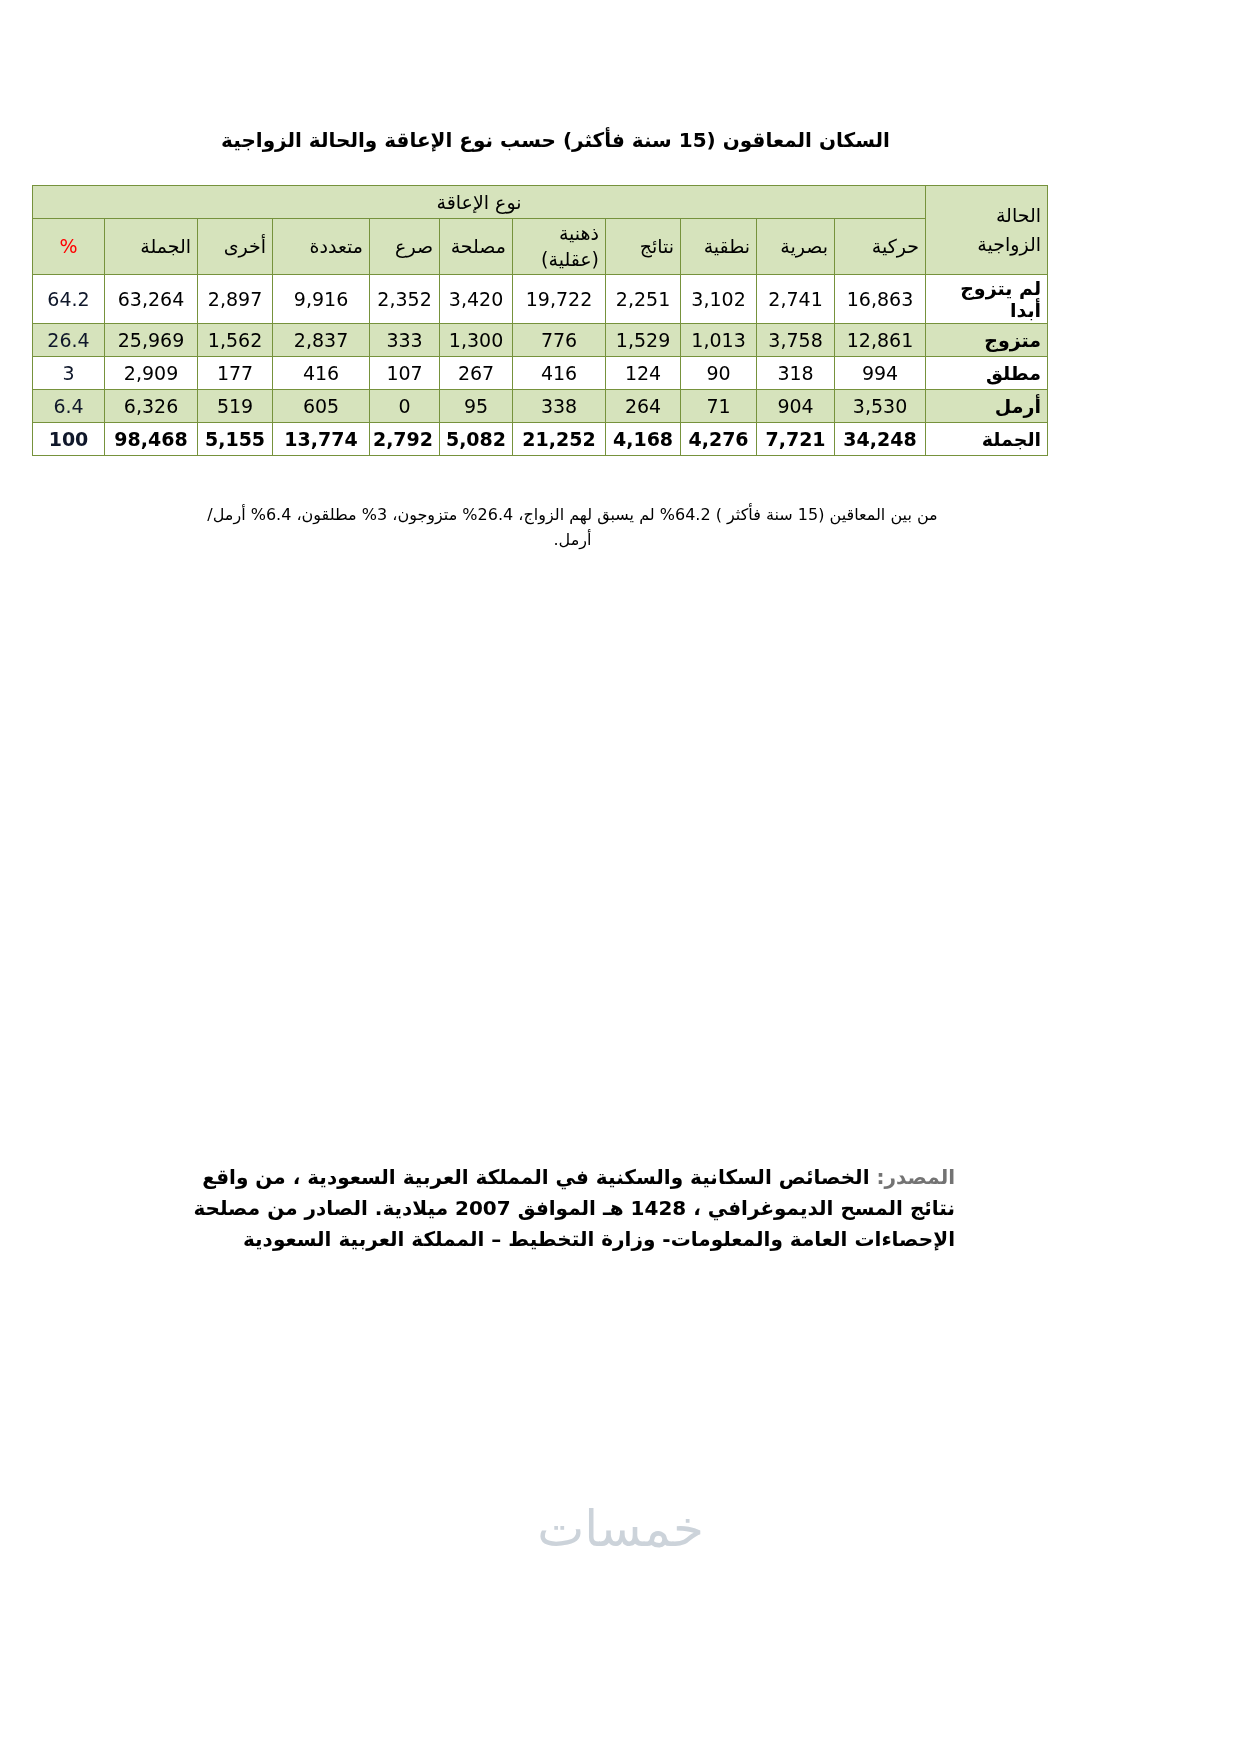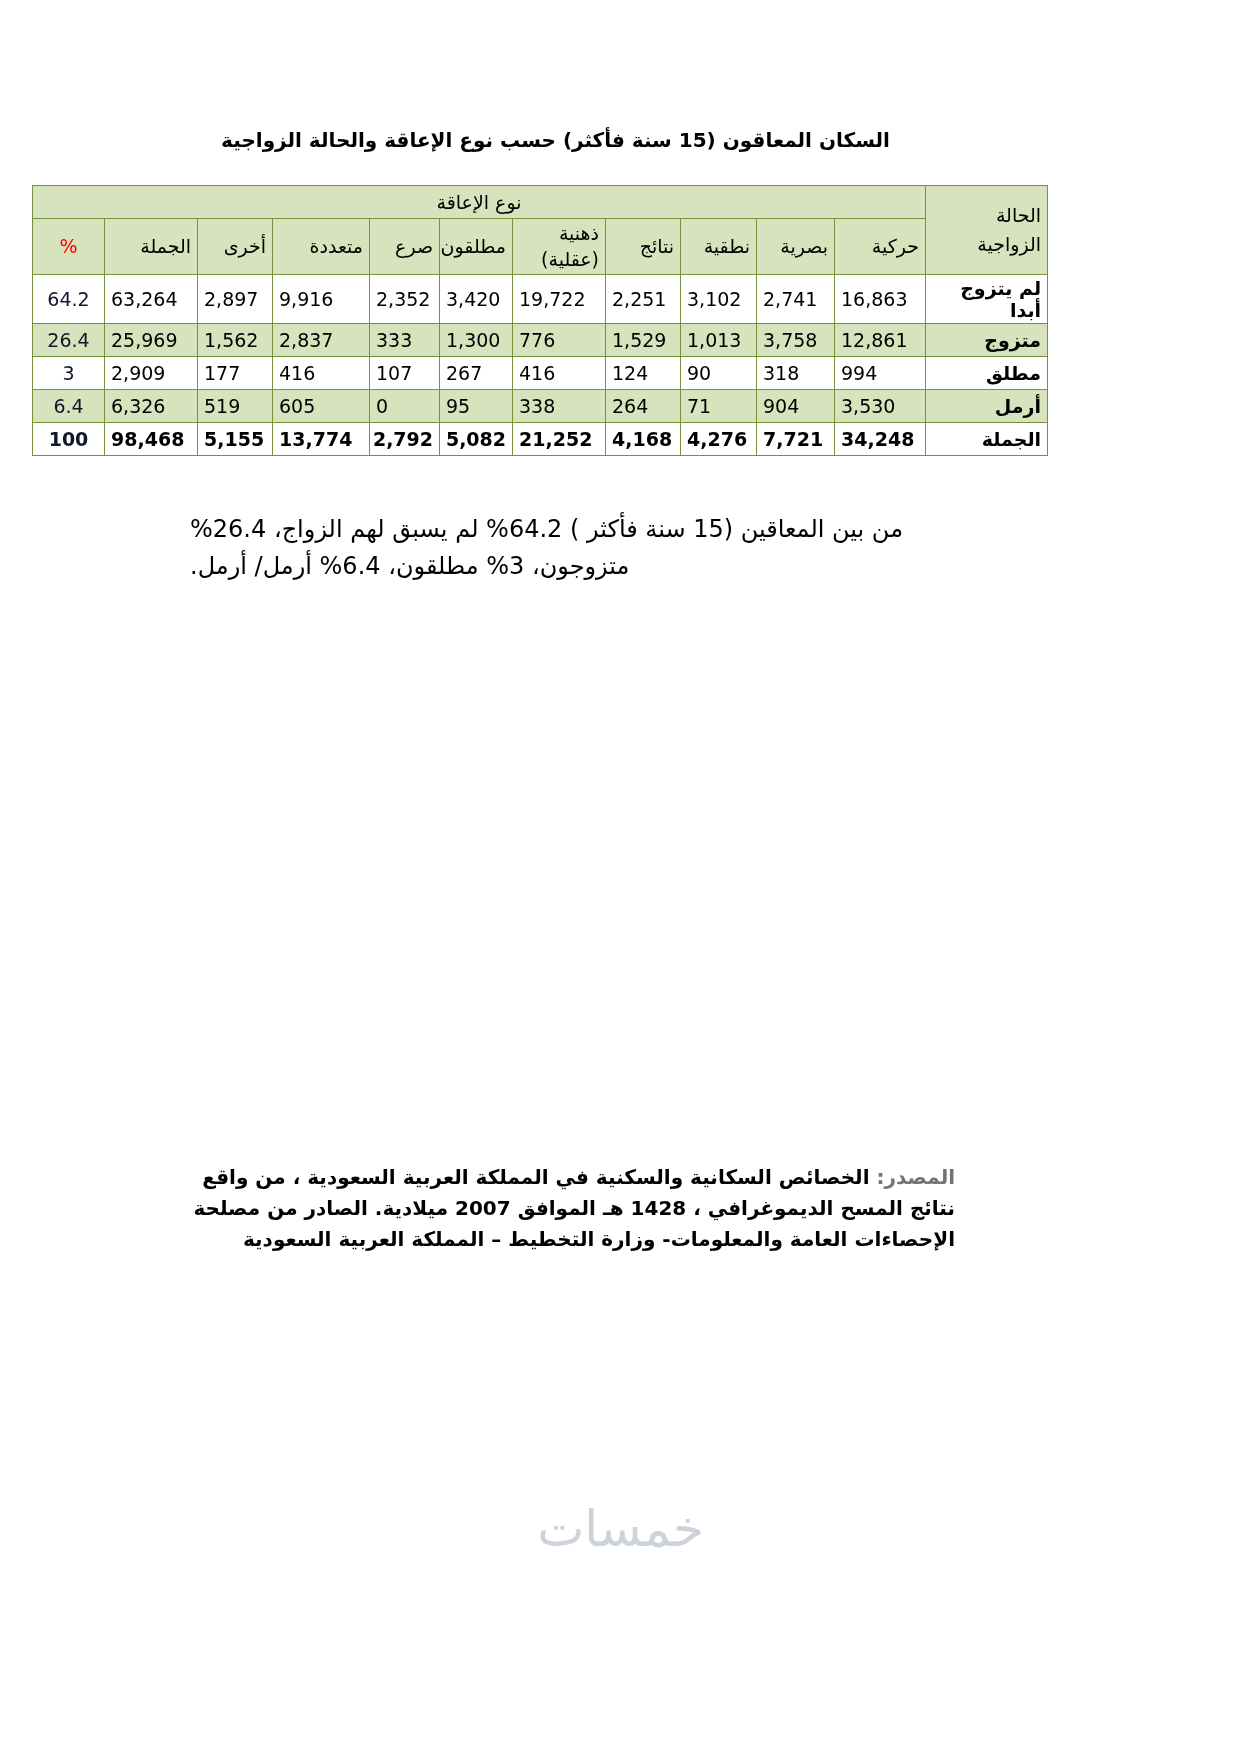--- a/index.html
+++ b/index.html
@@ -54,32 +54,32 @@
     white-space: pre-line;
     line-height: 1.35;
   }
   td.col-hdr.pct-hdr { text-align: center; color: #ff0000; }
 
   td.label-cell {
     font-weight: bold;
     font-size: 18px;
     text-align: right;
   }
-  td.num { text-align: left; }
+  td.num { text-align: center; }
   td.pct { text-align: center; color: #0f172a; }
   tr.totals-row td { font-weight: bold; }
 
   .note-paragraph {
     position: absolute;
     top: 487px;
     right: 286px;
     width: 765px;
     direction: rtl;
-    text-align: left;
-    font-size: 24px;
+    text-align: center;
+    font-size: 16px;
     line-height: 1.55;
   }
 
   .source-paragraph {
     position: absolute;
     top: 1142px;
     right: 286px;
     width: 790px;
     direction: rtl;
     text-align: right;
@@ -126,21 +126,21 @@
         <td class="marital-hdr green" rowspan="2">الحالة الزواجية</td>
         <td class="group-hdr green" colspan="11">نوع الإعاقة</td>
       </tr>
       <tr class="hdr2">
         <td class="col-hdr green">حركية</td>
         <td class="col-hdr green">بصرية</td>
         <td class="col-hdr green">نطقية</td>
         <td class="col-hdr green">نتائج</td>
         <td class="col-hdr green">ذهنية
 (عقلية)</td>
-        <td class="col-hdr green">مطلقون</td>
+        <td class="col-hdr green">مصلحة</td>
         <td class="col-hdr green">صرع</td>
         <td class="col-hdr green">متعددة</td>
         <td class="col-hdr green">أخرى</td>
         <td class="col-hdr green">الجملة</td>
         <td class="col-hdr green pct-hdr">%</td>
       </tr>
 
       <tr class="data-row">
         <td class="label-cell">لم يتزوج أبدا</td>
         <td class="num">16,863</td>

